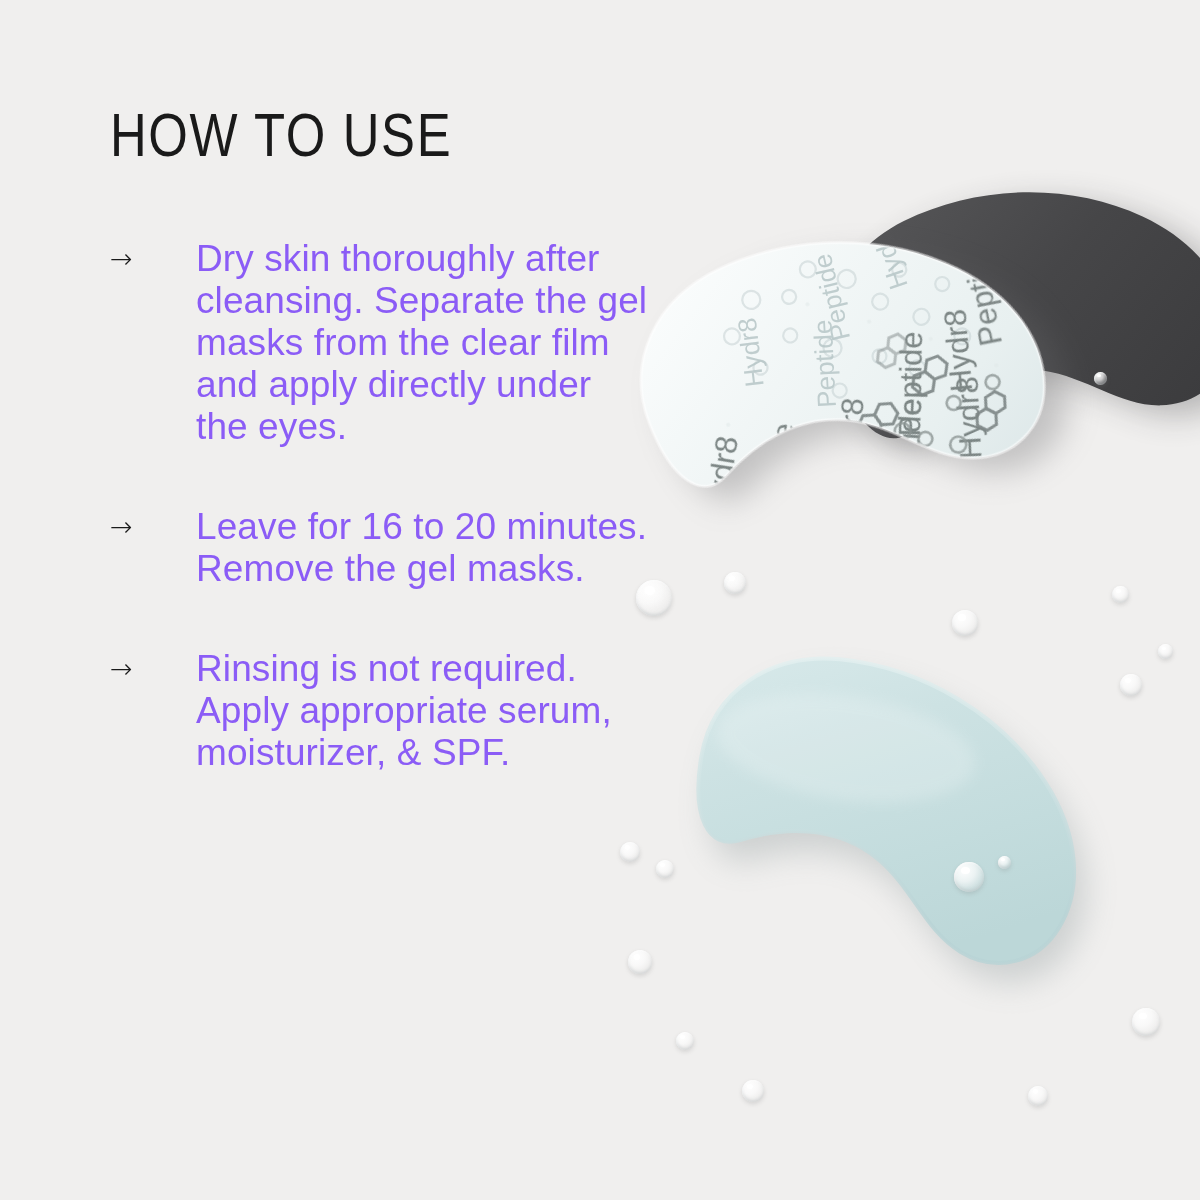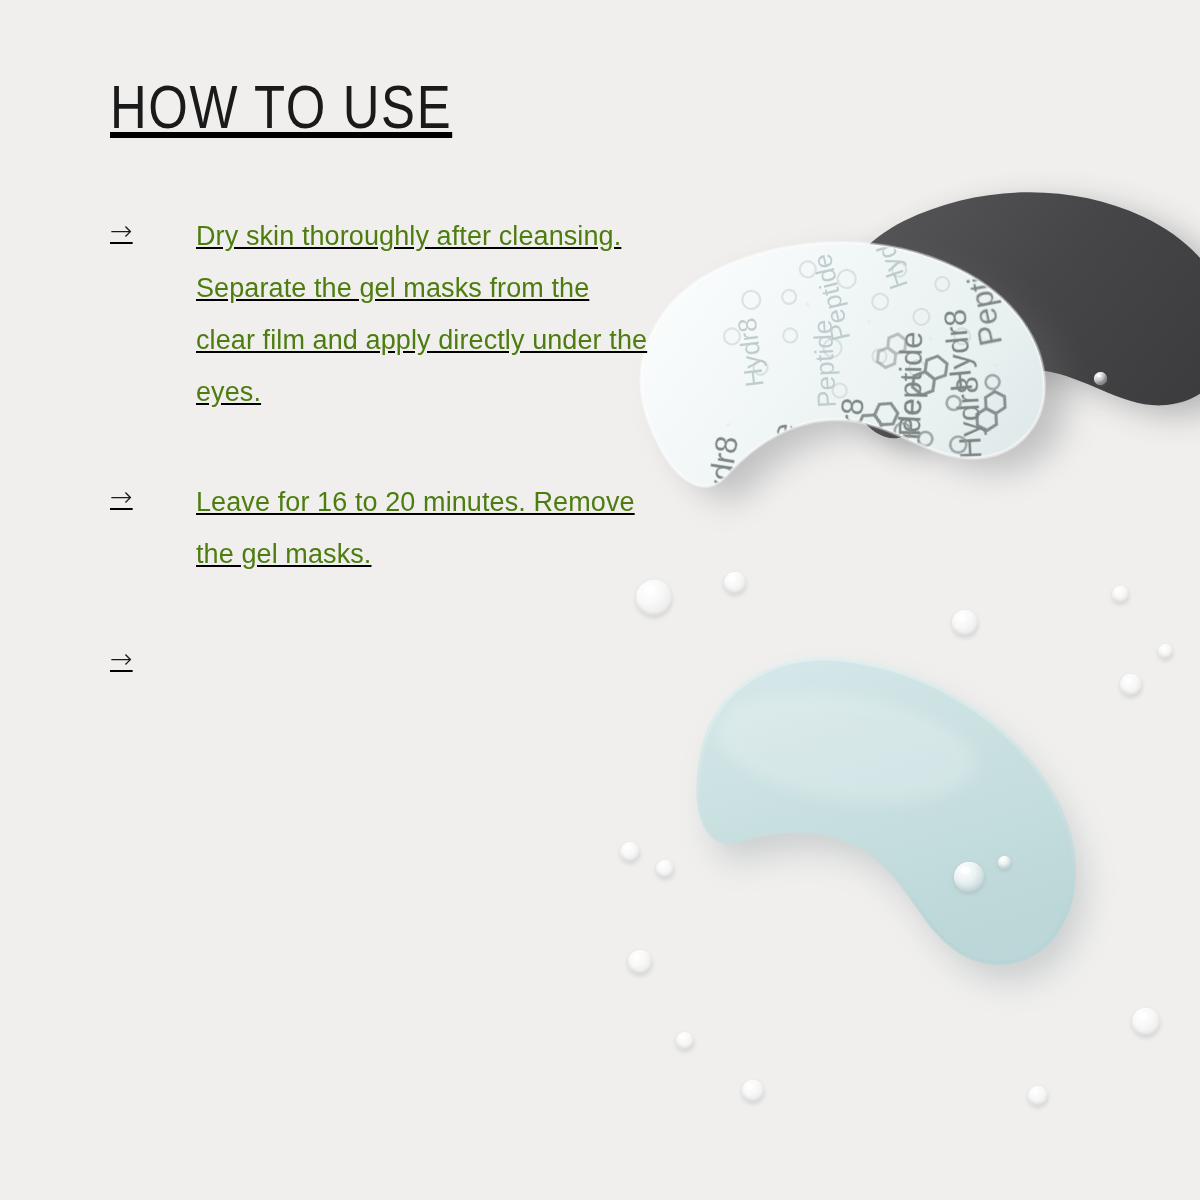--- a/index.html
+++ b/index.html
@@ -5,39 +5,39 @@
   html,body{margin:0;padding:0;}
   body{
     width:1200px;height:1200px;
     background:#f0efee;
     font-family:"Liberation Sans", sans-serif;
     overflow:hidden;position:relative;
   }
   .stage{position:absolute;inset:0;}
 
   
-  .copy{position:absolute;left:110px;top:76px;width:600px;z-index:40;text-decoration:underline;}
+  .copy{position:absolute;left:110px;top:104px;width:600px;z-index:40;}
   .page-title{
     font-family:"Liberation Sans", sans-serif;
     font-size:62px;line-height:1.0;font-weight:300;
     letter-spacing:2px;color:#1a1a1a;
     transform:scaleX(.82);transform-origin:left center;
     white-space:nowrap;margin:0;
   }
   .steps{margin-top:72px;}
   .step{display:flex;align-items:flex-start;margin-bottom:58px;}
   .step:last-child{margin-bottom:0;}
   .step-arrow{
     flex:0 0 86px;font-size:27px;line-height:41px;
     color:#1a1a1a;font-weight:300;
     font-family:"DejaVu Sans", sans-serif;
   }
   .step-text{
-    flex:1 1 auto;font-size:27px;line-height:52px;
-    color:#4d7c0f;font-weight:400;letter-spacing:.1px;
+    flex:1 1 auto;font-size:37px;line-height:42px;
+    color:#8b5cf6;font-weight:400;letter-spacing:.1px;
     max-width:452px;
   }
 
   
   .scene{position:absolute;left:560px;top:250px;width:660px;height:900px;z-index:10;}
   .scene svg{position:absolute;left:0;top:0;overflow:visible;}
 
   
   .drop{position:absolute;border-radius:50%;
     background:radial-gradient(circle at 34% 28%,
@@ -70,20 +70,21 @@
         <span class="step-text">Dry skin thoroughly after cleansing. Separate the gel masks from the clear film and apply directly under the eyes.</span>
       </div>
 
       <div class="step">
         <span class="step-arrow">→</span>
         <span class="step-text">Leave for 16 to 20 minutes. Remove the gel masks.</span>
       </div>
 
       <div class="step">
         <span class="step-arrow">→</span>
+        <span class="step-text">Rinsing is not required. Apply appropriate serum, moisturizer, &amp; SPF.</span>
       </div>
 
     </div>
   </div>
 
   <div class="scene">
 
     <svg width="660" height="900" viewBox="0 0 660 900">
       <defs>
 

